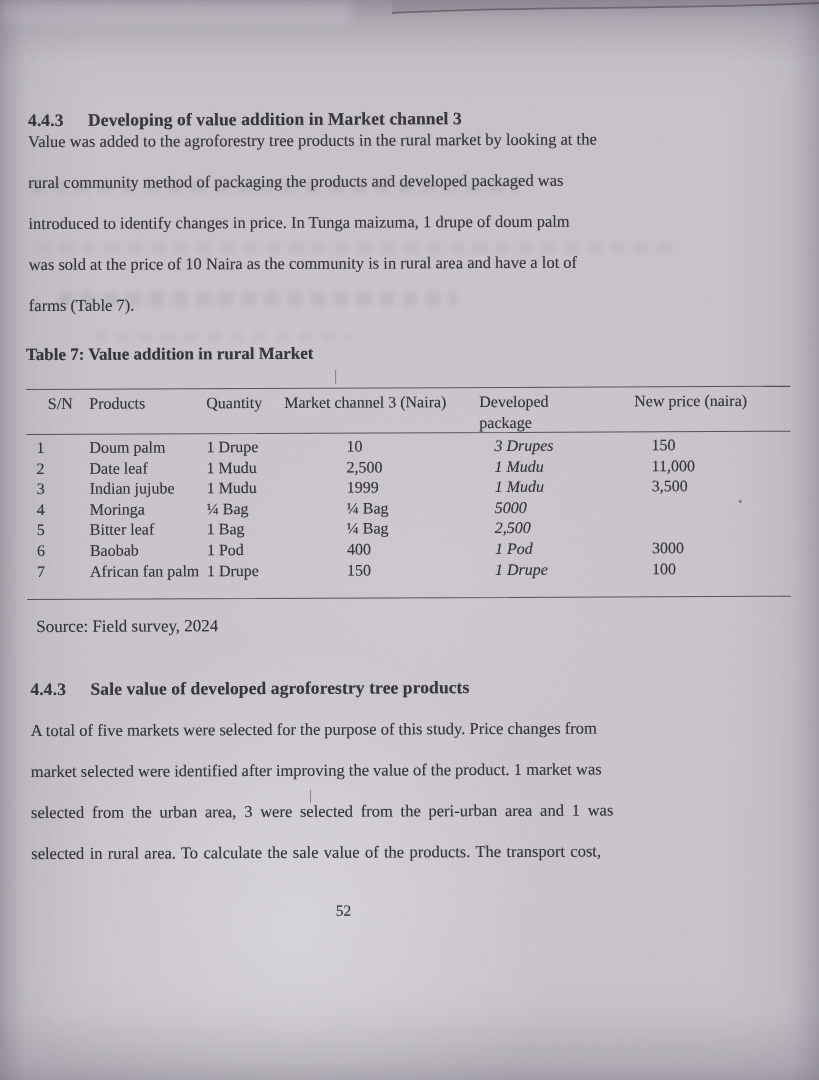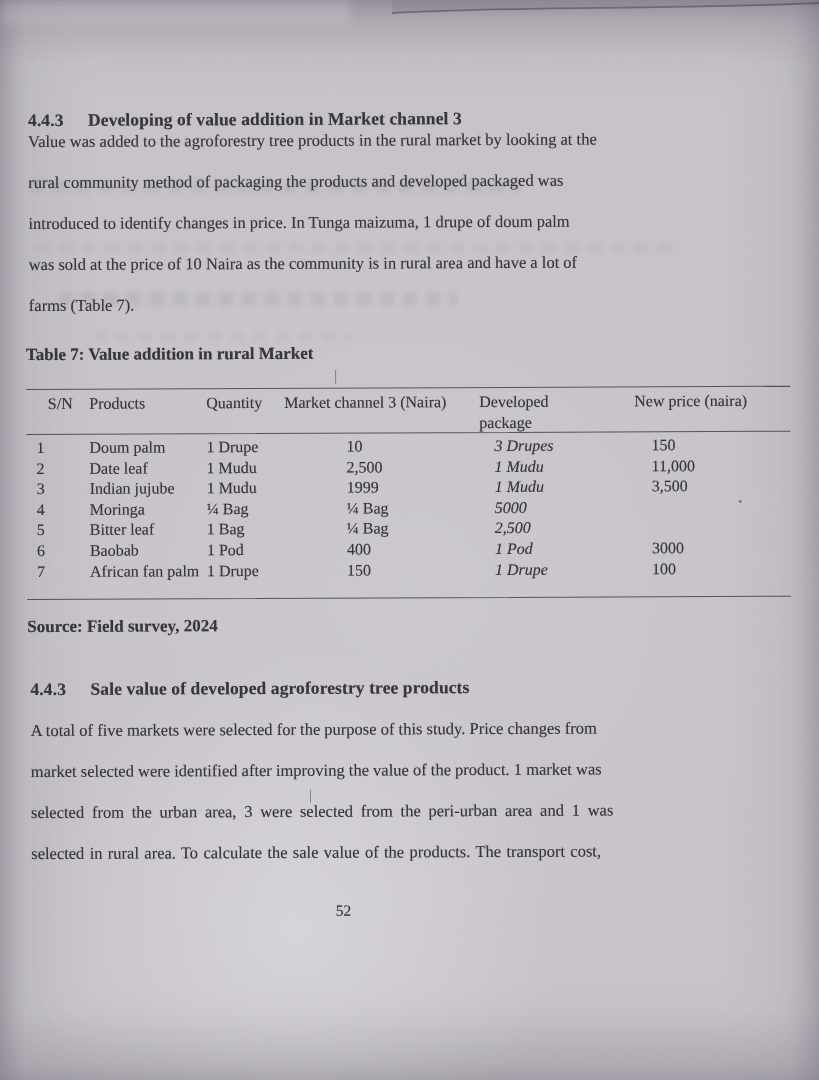--- a/index.html
+++ b/index.html
@@ -47,21 +47,21 @@
     border-bottom:1.6px solid rgba(55,52,62,0.85);
     box-sizing:border-box;height:166px;padding-top:3px;}
   .t-row{display:grid;grid-template-columns:60px 116px 79px 198px 155px 156px;align-items:start;}
   .t-row .t-cell{line-height:20.6px;}
   .t-row .t-cell:nth-child(1){padding-left:10px;}
   .t-row .t-cell:nth-child(2){padding-left:3px;}
   .t-row .t-cell:nth-child(3){padding-left:4px;}
   .t-row .t-cell:nth-child(4){padding-left:65px;}
   .t-row .t-cell:nth-child(5){padding-left:15px;font-style:italic;}
   .t-row .t-cell:nth-child(6){padding-left:17px;}
-  .source{left:25px;font-size:17px;font-weight:bold;}
+  .source{left:34px;font-size:17px;font-weight:normal;}
   .pagenum{left:25px;width:630px;text-align:center;font-size:15.5px;}
   
   .smudge{position:absolute;z-index:1;border-radius:5px;filter:blur(2.6px);
     background:repeating-linear-gradient(90deg, rgba(92,88,104,0.20) 0 14px, rgba(92,88,104,0.02) 14px 23px);}
   .tick{position:absolute;width:1.4px;background:rgba(62,60,72,0.55);border-radius:1px;}
   .ink-dot{position:absolute;width:3px;height:3px;border-radius:50%;background:rgba(62,60,72,0.6);}
   .shade-top-left{position:absolute;z-index:3;left:0;top:0;width:350px;height:24px;
     background:rgba(212,208,215,0.45);filter:blur(4px);pointer-events:none;}
   .edge-svg{position:absolute;z-index:3;left:0;top:0;pointer-events:none;}
   .grain{position:absolute;inset:0;z-index:5;pointer-events:none;}

